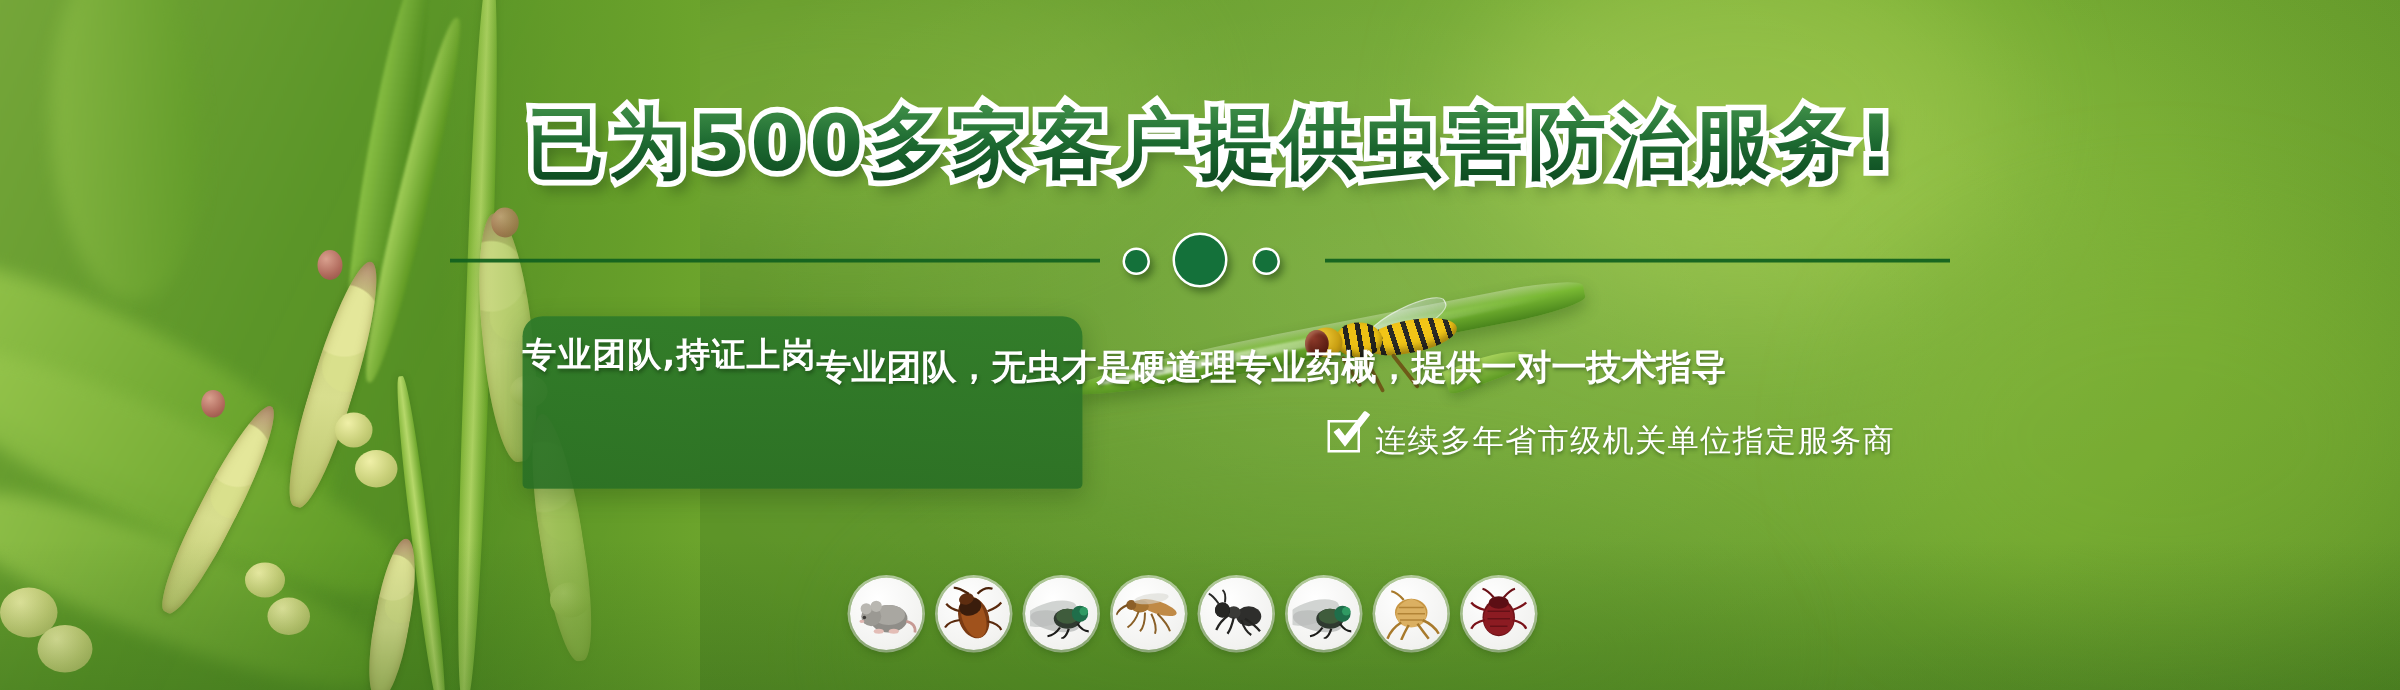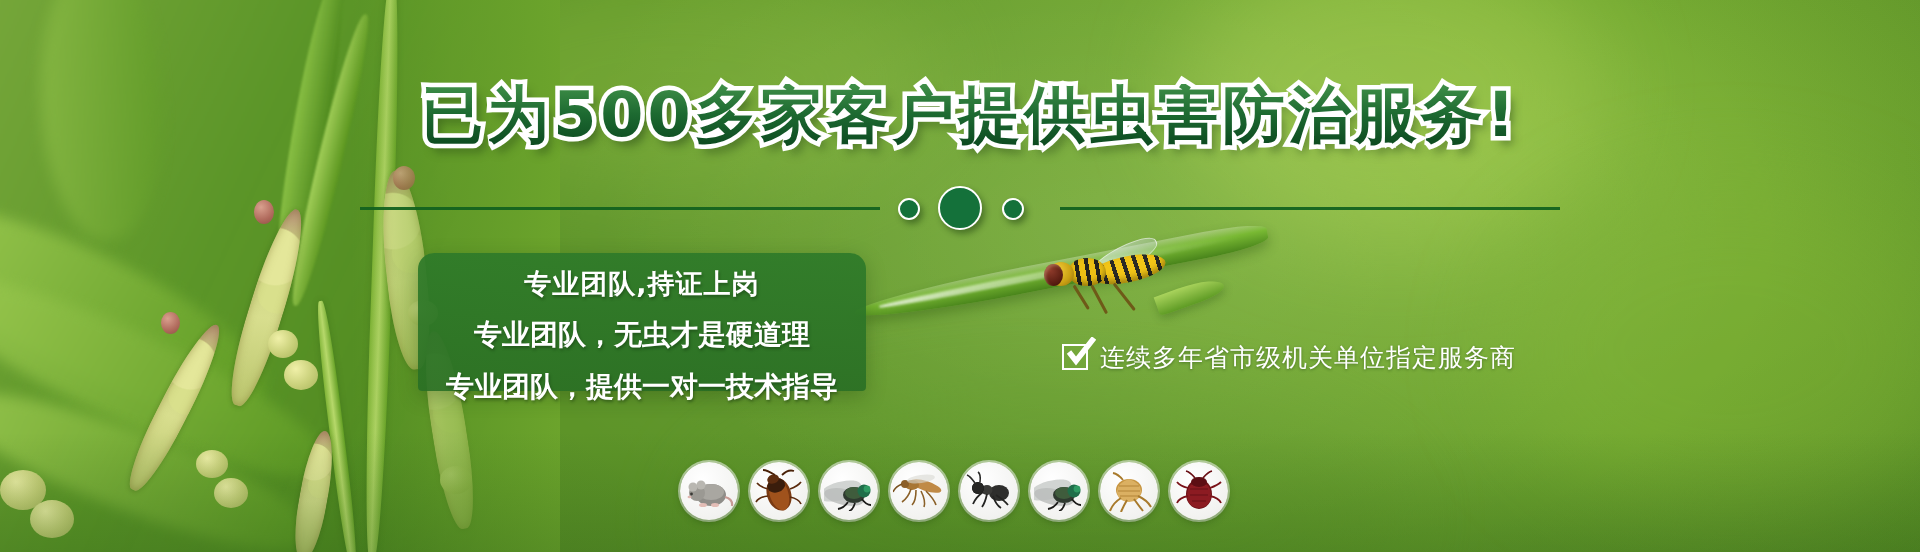--- a/index.html
+++ b/index.html
@@ -195,38 +195,38 @@
   .panel {
     position:absolute; left:418px; top:253px; width:448px; height:138px;
     background:linear-gradient(180deg,rgba(46,122,41,.93),rgba(40,110,36,.90));
     border-radius:16px 16px 4px 4px;
     box-shadow:0 6px 20px rgba(20,55,10,.28);
     z-index:6;
   }
   .panel-lines {
     position:absolute; left:418px; top:253px; width:448px; height:160px;
     z-index:7;
-    display:flex; flex-direction:column; align-items:center;
+    display:flex; flex-direction:row; 
     padding-top:8px;
   }
   .panel-lines .ln {
     color:#ffffff; font-weight:bold;
     font-family:"DejaVu Sans","Liberation Sans",sans-serif;
     white-space:nowrap;
     text-shadow:1px 2px 3px rgba(15,45,10,.45);
   }
   .ln1 { font-size:27px; letter-spacing:1px; margin-top:5px; }
   .ln2 { font-size:28px; letter-spacing:0px; margin-top:14px; }
   .ln3 { font-size:28px; letter-spacing:0px; margin-top:14px; }
 
   
   .checks {
     position:absolute; left:1062px; top:336px; z-index:6;
   }
-  .check-row { display:flex; align-items:center; height:42px; margin-bottom:18px; }
+  .check-row { display:flex; align-items:flex-start; height:42px; margin-bottom:18px; }
   .check-box {
     position:relative; width:26px; height:26px;
     border:2.5px solid #ffffff; margin-right:12px; flex:0 0 auto;
   }
   .check-box .tick {
     position:absolute; left:2px; top:-9px; width:30px; height:30px;
   }
   .check-text {
     color:#ffffff; font-size:25px; letter-spacing:1px;
     font-family:"DejaVu Sans","Liberation Sans",sans-serif;
@@ -320,21 +320,21 @@
     <div class="dot small d1"></div>
     <div class="dot big d2"></div>
     <div class="dot small d3"></div>
     <div class="rule right"></div>
   </div>
 
   <div class="panel"></div>
   <div class="panel-lines">
     <div class="ln ln1">专业团队,持证上岗</div>
     <div class="ln ln2">专业团队，无虫才是硬道理</div>
-    <div class="ln ln3">专业团队，提供一对一技术指导</div>
+    <div class="ln ln3">专业药械，提供一对一技术指导</div>
   </div>
 
   <div class="checks">
     <div class="check-row">
       <div class="check-box">
         <svg class="tick" viewBox="0 0 30 30" aria-hidden="true">
           <path d="M3 15 L10 24 L28 1" fill="none" stroke="#ffffff" stroke-width="5.5" stroke-linecap="butt" stroke-linejoin="miter"></path>
         </svg>
       </div>
       <div class="check-text">连续多年省市级机关单位指定服务商</div>

